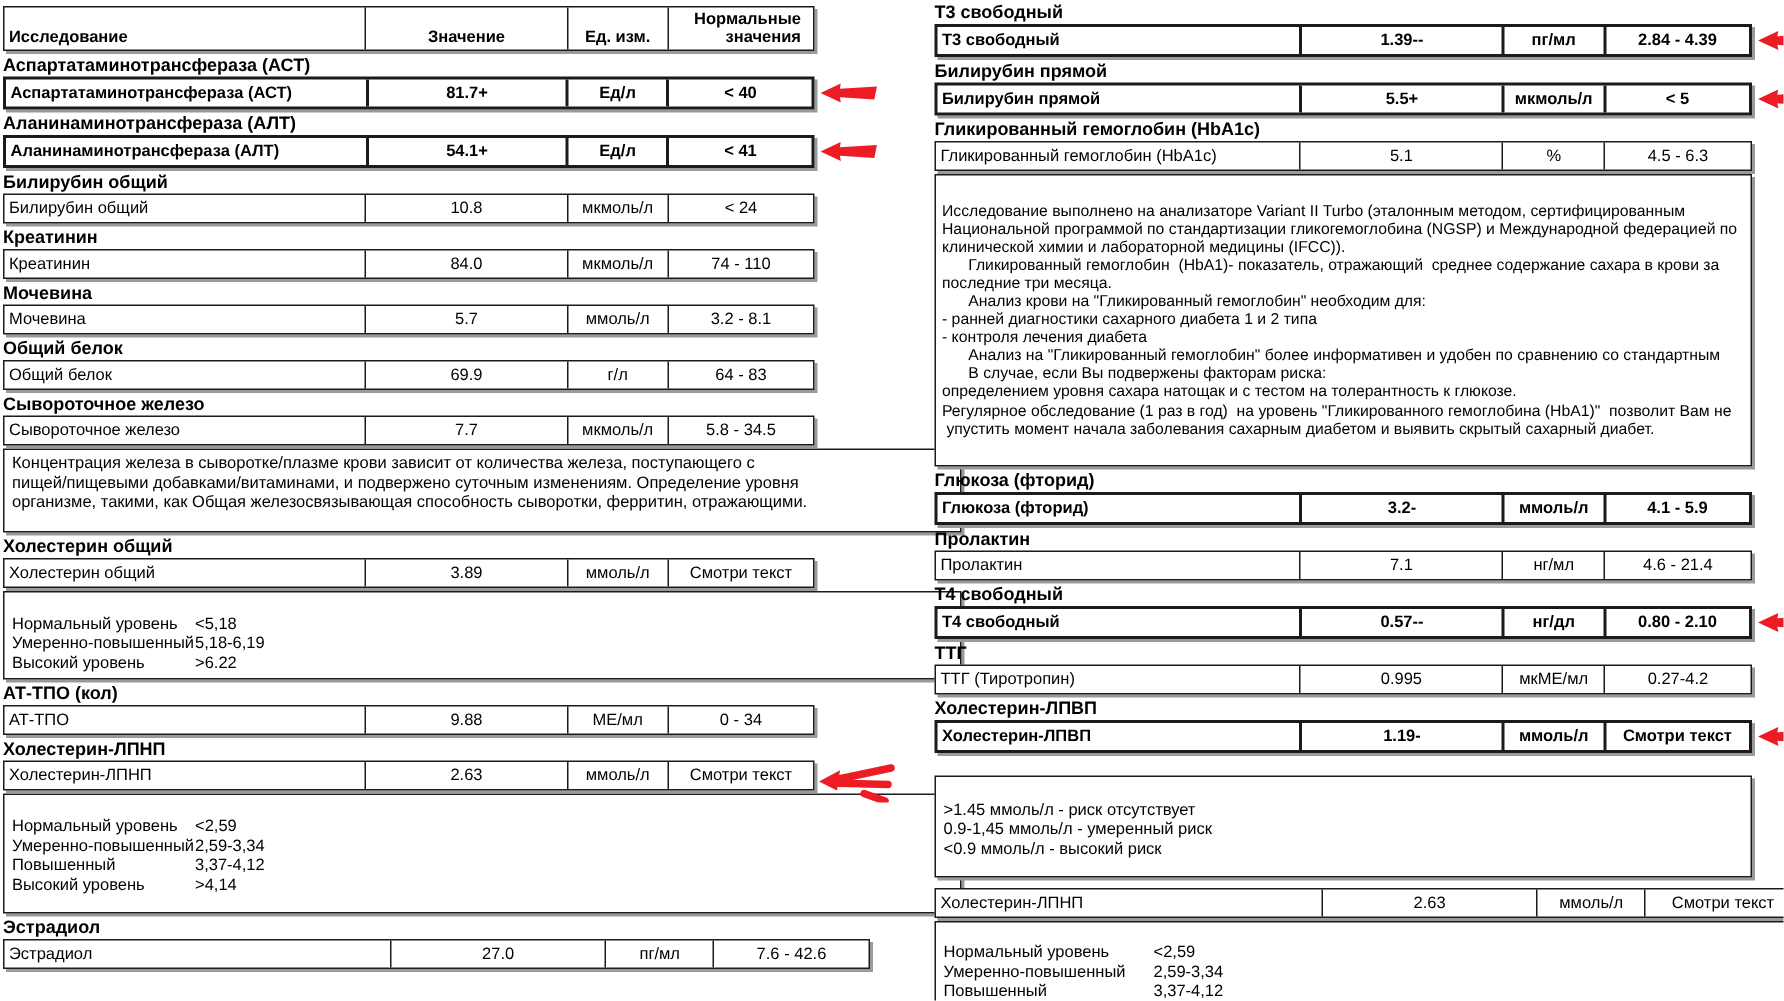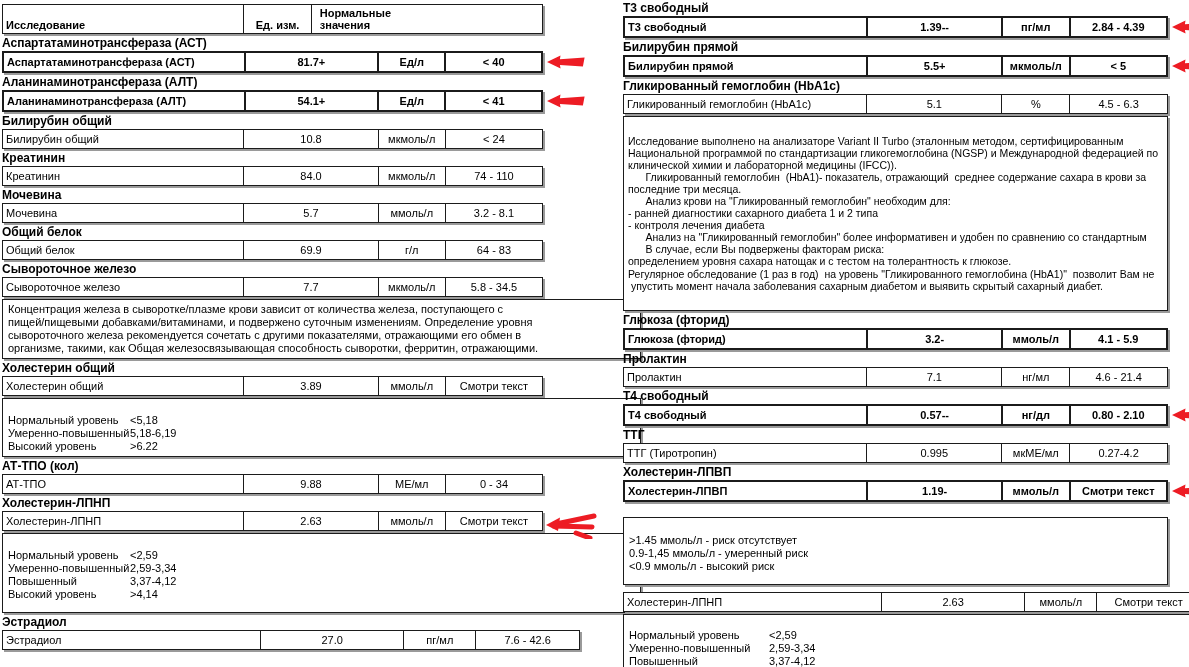--- a/index.html
+++ b/index.html
@@ -10,21 +10,21 @@
   .col-right{left:623px;width:540px}
 
   .hdr{display:flex;width:541px;height:30px;border:1px solid #1b1b1b;box-sizing:border-box;
        box-shadow:2px 2px 0 #9a9a9a;margin:4px 0 1px;font-weight:bold;background:#fff}
   .cell{box-sizing:border-box;display:flex;align-items:center;justify-content:center;
         font-size:11px;border-left:1px solid #1b1b1b;height:100%;overflow:hidden}
   .cell.name{width:44.6%;justify-content:flex-start;padding-left:3px;border-left:none}
   .cell.val{width:24.9%}
   .cell.unit{width:12.5%}
   .cell.rng{width:18%}
-  .hdr .cell{align-items:flex-end;text-align:left;line-height:12px;padding-bottom:2px;white-space:normal}
+  .hdr .cell{align-items:flex-end;text-align:right;line-height:12px;padding-bottom:2px;white-space:normal}
   .hdr .cell.rng{padding:0 8px 2px}
 
   .sec-title{font-size:12px;line-height:13px;font-weight:bold;margin:3px 0 1px;white-space:nowrap}
   .col > .sec-title:first-child{margin-top:2px}
 
   .row-table{position:relative;display:flex;width:541px;height:20px;border:1px solid #1b1b1b;
              box-sizing:border-box;box-shadow:2px 2px 0 #9a9a9a;background:#fff;margin-bottom:2px}
   .row-table .cell{white-space:nowrap}
   .row-table.em{border-width:2px;height:22px;font-weight:bold}
   .row-table.em .cell{border-left-width:2px}
@@ -51,20 +51,21 @@
               width:40px;height:14px;line-height:0}
   .arrow-wrap.double{right:-56px;width:54px;height:28px;top:74%}
   .arrow-wrap svg{display:block}
 </style>
 </head>
 <body>
 
 <div class="col col-left" id="col-left">
     <div class="hdr">
       <div class="cell name">Исследование</div>
+      <div class="cell val">Значение</div>
       <div class="cell unit">Ед. изм.</div>
       <div class="cell rng">Нормальные значения</div>
     </div>
     <div class="sec-title">Аспартатаминотрансфераза (АСТ)</div>
     <div class="row-table em">
       <div class="cell name">Аспартатаминотрансфераза (АСТ)</div>
       <div class="cell val">81.7+</div>
       <div class="cell unit">Ед/л</div>
       <div class="cell rng">&lt; 40</div>
       <span class="arrow-wrap">
@@ -116,21 +117,20 @@
     <div class="sec-title">Сывороточное железо</div>
     <div class="row-table">
       <div class="cell name">Сывороточное железо</div>
       <div class="cell val">7.7</div>
       <div class="cell unit">мкмоль/л</div>
       <div class="cell rng">5.8 - 34.5</div>
     </div>
     <div class="note" id="note-iron">
       <div class="nline">Концентрация железа в сыворотке/плазме крови зависит от количества железа, поступающего с</div>
       <div class="nline">пищей/пищевыми добавками/витаминами, и подвержено суточным изменениям. Определение уровня</div>
-      <div class="nline">сывороточного железа рекомендуется сочетать с другими показателями, отражающими его обмен в</div>
       <div class="nline">организме, такими, как Общая железосвязывающая способность сыворотки, ферритин, отражающими.</div>
     </div>
     <div class="sec-title">Холестерин общий</div>
     <div class="row-table">
       <div class="cell name">Холестерин общий</div>
       <div class="cell val">3.89</div>
       <div class="cell unit">ммоль/л</div>
       <div class="cell rng">Смотри текст</div>
     </div>
     <div class="note" id="note-chol">

